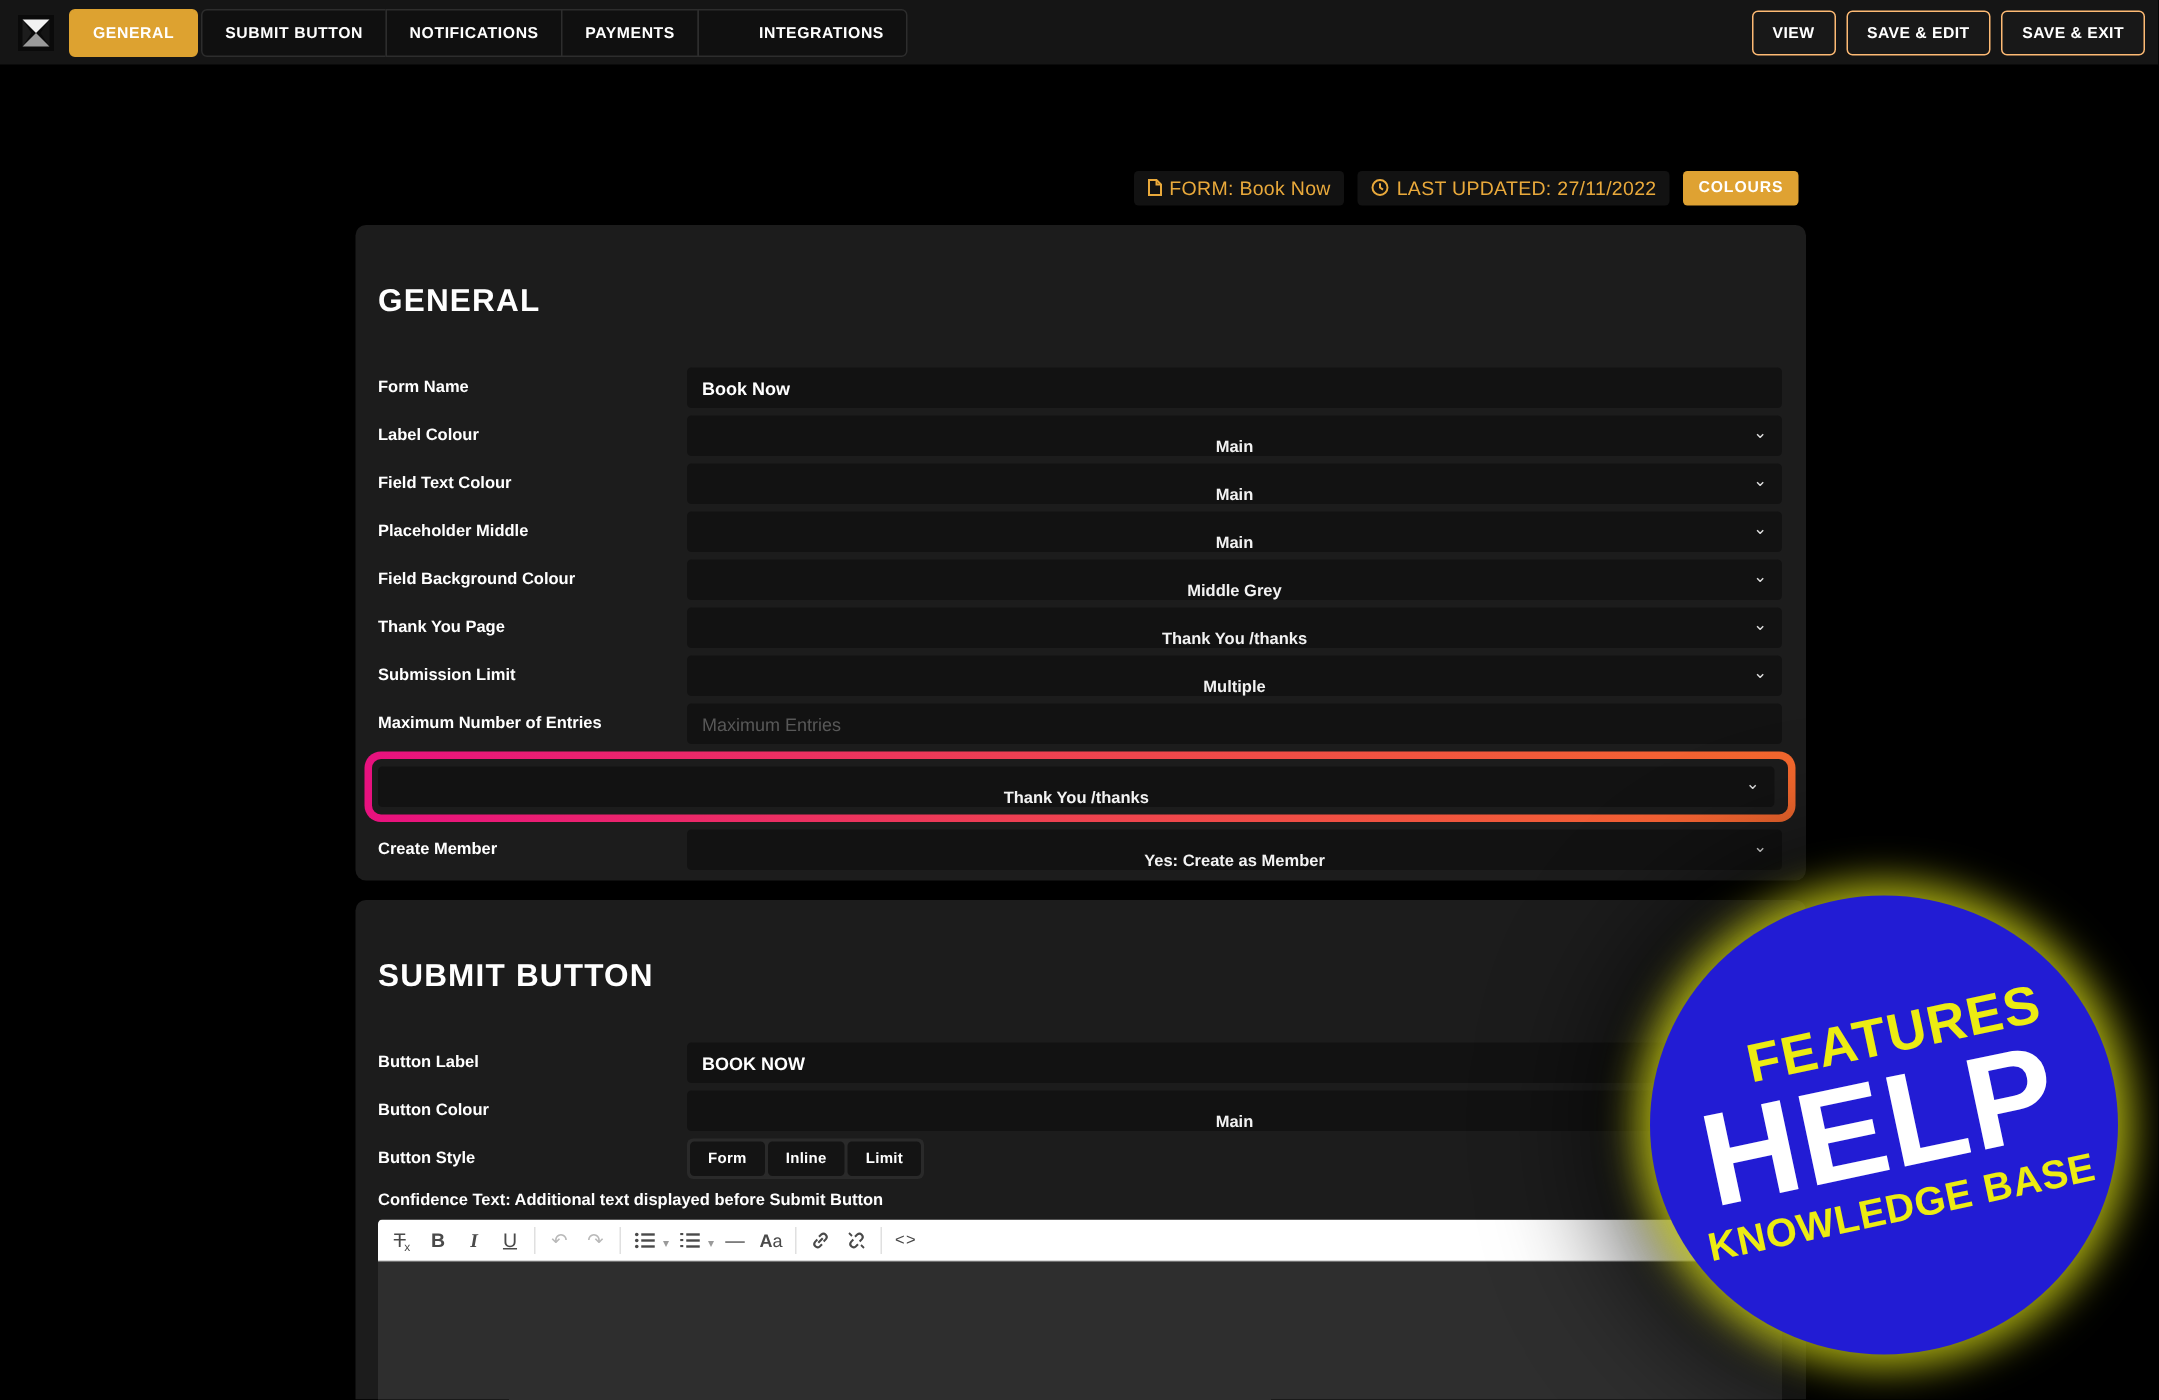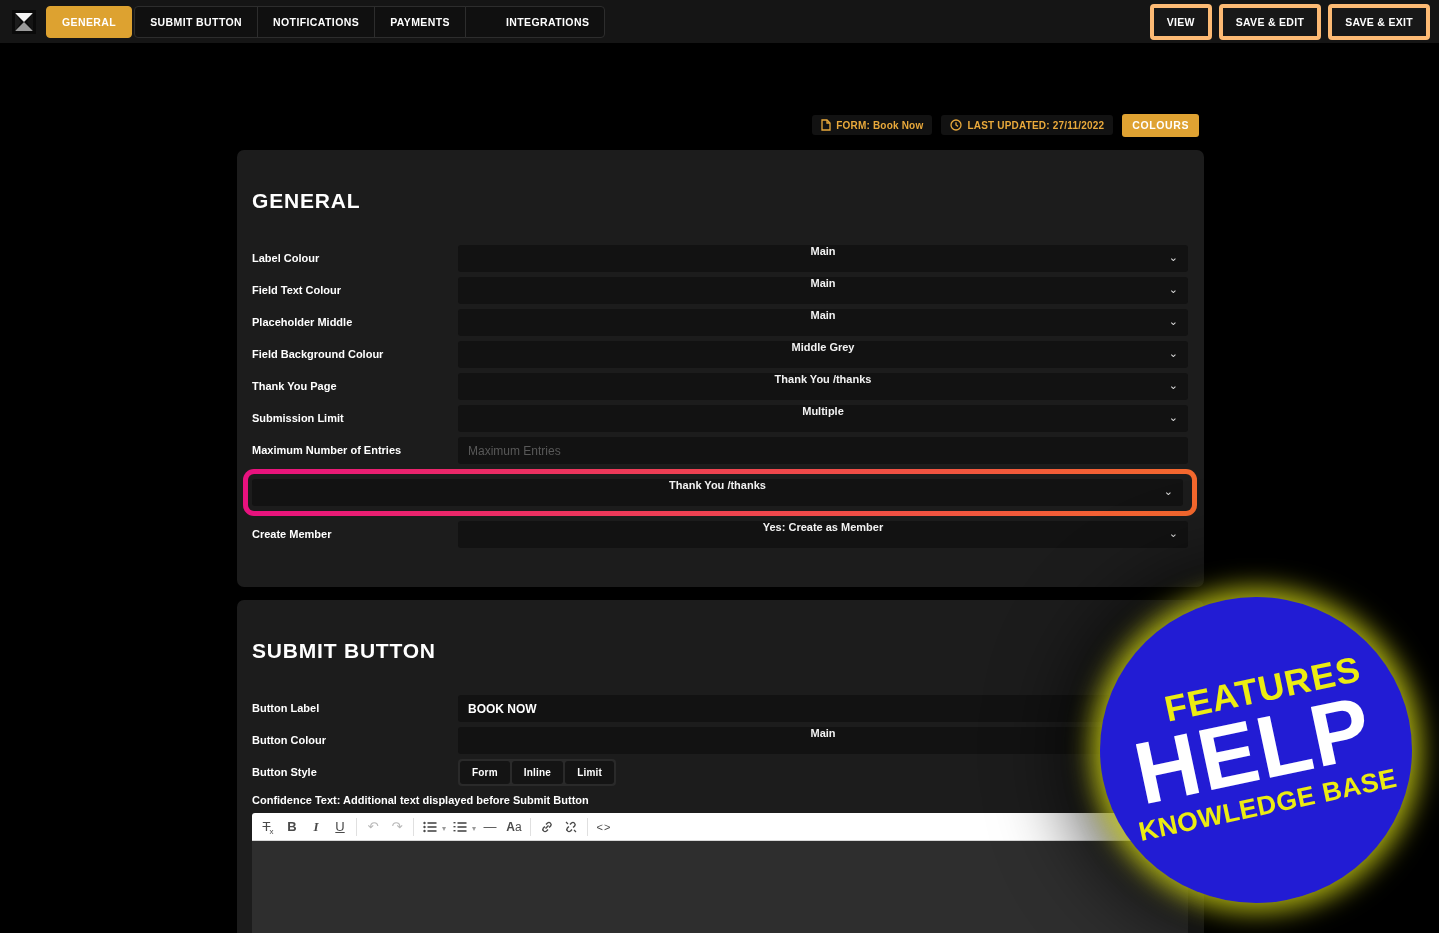--- a/index.html
+++ b/index.html
@@ -27,33 +27,33 @@
   }
   .tab.active {
     background:#dda230; border-color:#dda230; border-radius:4px;
     margin-right:2px; z-index:2; position:relative;
   }
   .tabs .tab:nth-child(2){ border-radius:4px 0 0 4px; margin-left:0; }
   .tabs .tab:last-child{ border-radius:0 4px 4px 0;padding-left:40px; }
   .topbar-actions { margin-left:auto; display:flex; gap:7px; padding-right:9px; }
   .action-btn {
     font-size:10.5px; font-weight:bold; letter-spacing:.3px; color:#fff;
-    background:#181818; border:4px solid #fdba74; border-radius:4px;
+    background:#181818; border:1px solid #fdba74; border-radius:4px;
     padding:8px 13px; cursor:pointer; white-space:nowrap;
   }
 
   
   .meta-row {
     position:absolute; top:114px; right:240px; height:22px;
     display:flex; align-items:center; gap:9px;
   }
   .meta-badge {
     display:flex; align-items:center; gap:5px;
     background:#121212; border-radius:3px; padding:4px 9px;
-    color:#e9a93b; font-size:10px; font-weight:bold; letter-spacing:.2px;
+    color:#e9a93b; font-size:13px; font-weight:normal; letter-spacing:.2px;
   }
   .meta-badge svg { display:block; }
   .colours-btn {
     background:#dfa232; color:#fff; font-size:10.5px; font-weight:bold;
     letter-spacing:.6px; padding:5.5px 10px; border-radius:3px;
     border:none; cursor:pointer;
   }
 
   
   .panel {
@@ -75,21 +75,21 @@
   }
   .fctrl { flex:1; position:relative; }
   .tinput {
     width:100%; height:27px; background:#121212; border:none; border-radius:3px;
     color:#fff; font-family:inherit; font-size:12px; font-weight:bold;
     padding:0 10px; outline:none;
   }
   .tinput::placeholder { color:#585858; font-weight:normal; }
   .fselect {
     height:27px; background:#121212; border-radius:3px; cursor:pointer;
-    display:flex; align-items:flex-start; justify-content:center; position:relative;
+    display:flex; align-items:flex-end; justify-content:center; position:relative;
   }
   .fselect .sval { font-size:11px; font-weight:bold; color:#f2f2f2; }
   .fselect .chev {
     position:absolute; right:10px; top:50%; transform:translateY(-62%);
     font-size:11px; color:#ddd; line-height:1;
   }
 
   
   .hl-wrap {
     margin:3px -9px 5px -9px; padding:5px;
@@ -198,20 +198,26 @@
     </svg>
     <span>LAST UPDATED: 27/11/2022</span>
   </div>
   <button class="colours-btn">COLOURS</button>
 </div>
 
 <div class="panel panel-general">
   <div class="panel-title">GENERAL</div>
   <div class="rows">
 
+    <div class="frow">
+      <div class="flabel">Form Name</div>
+      <div class="fctrl">
+        <input class="tinput" type="text" value="Book Now" style="">
+      </div>
+    </div>
 
     <div class="frow">
       <div class="flabel">Label Colour</div>
       <div class="fctrl fselect">
         <span class="sval">Main</span>
         <span class="chev">⌄</span>
       </div>
     </div>
 
     <div class="frow">

